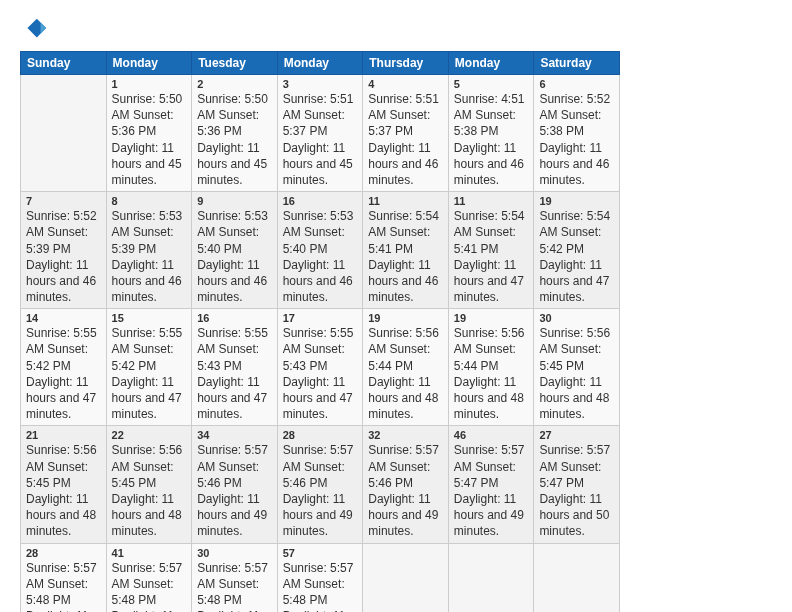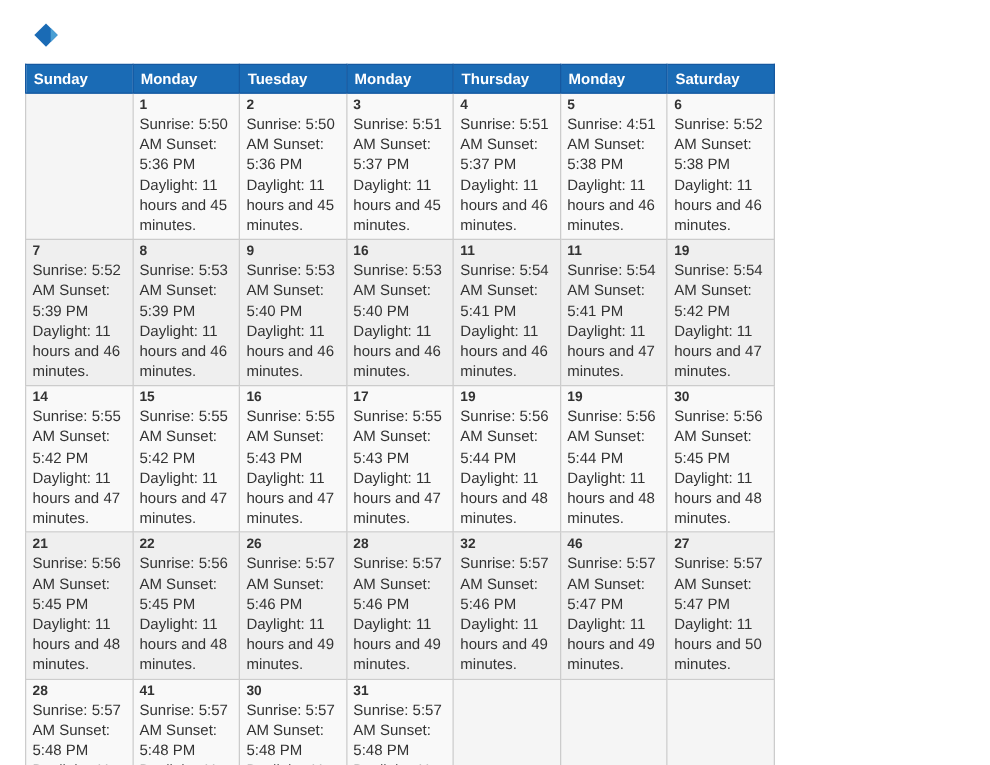--- a/index.html
+++ b/index.html
@@ -294,21 +294,21 @@
 and 48 minutes.</div>
           </td>
           <td>
             <span class="day-number">22</span>
             <div class="day-info">Sunrise: 5:56 AM
 Sunset: 5:45 PM
 Daylight: 11 hours
 and 48 minutes.</div>
           </td>
           <td>
-            <span class="day-number">26</span>
+            <span class="day-number">34</span>
             <div class="day-info">Sunrise: 5:57 AM
 Sunset: 5:46 PM
 Daylight: 11 hours
 and 49 minutes.</div>
           </td>
           <td>
             <span class="day-number">28</span>
             <div class="day-info">Sunrise: 5:57 AM
 Sunset: 5:46 PM
 Daylight: 11 hours
@@ -352,21 +352,21 @@
 and 50 minutes.</div>
           </td>
           <td>
             <span class="day-number">30</span>
             <div class="day-info">Sunrise: 5:57 AM
 Sunset: 5:48 PM
 Daylight: 11 hours
 and 50 minutes.</div>
           </td>
           <td>
-            <span class="day-number">31</span>
+            <span class="day-number">57</span>
             <div class="day-info">Sunrise: 5:57 AM
 Sunset: 5:48 PM
 Daylight: 11 hours
 and 51 minutes.</div>
           </td>
           <td class="empty-cell"></td>
           <td class="empty-cell"></td>
           <td class="empty-cell"></td>
         </tr>
       </tbody>

